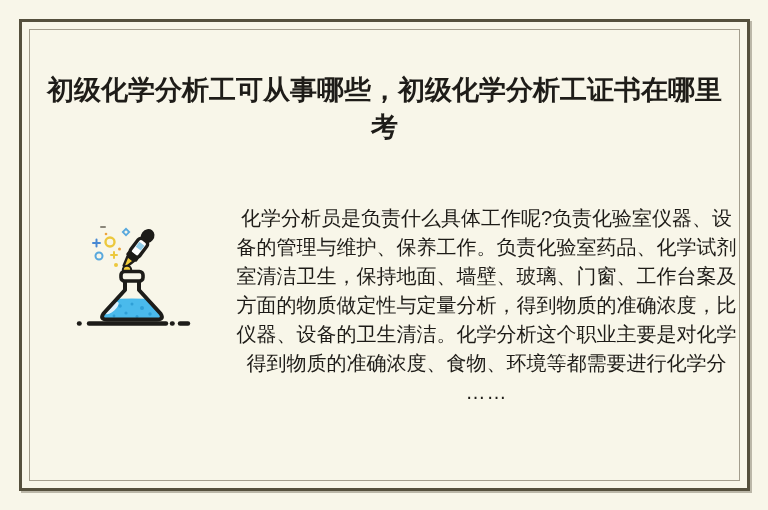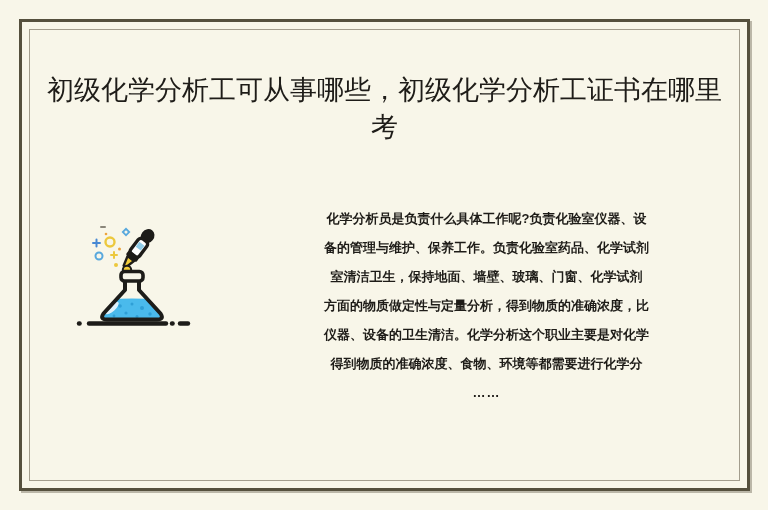--- a/index.html
+++ b/index.html
@@ -25,42 +25,42 @@
     left: 7px; top: 7px; right: 7px; bottom: 7px;
     border: 1px solid #a39d8d;
     box-sizing: border-box;
     overflow: hidden;
   }
   h1.page-title {
     margin: 42px 0 0 0;
     padding: 0;
     font-size: 27px;
     line-height: 37px;
-    font-weight: 400;
+    font-weight: 700;
     text-align: center;
     letter-spacing: 0;
     color: #1e1c18;
   }
   .main-row {
     display: flex;
     margin-top: 58px;
     align-items: flex-start;
   }
   .figure-col {
     width: 204px;
     flex: none;
     display: flex;
     justify-content: center;
     padding-top: 12px;
   }
   .article-col {
     flex: 1;
-    font-size: 13px;
+    font-size: 20px;
     line-height: 29px;
-    font-weight: 700;
+    font-weight: 400;
     text-align: center;
     color: #1e1c18;
   }
   .article-line { white-space: nowrap; }
   .ellipsis-line { letter-spacing: 1px; }
 </style>
 </head>
 <body>
 
 <div class="card-outer">
@@ -126,21 +126,21 @@
             <line x1="27" y1="107.5" x2="104" y2="107.5"></line>
             <line x1="110" y1="107.5" x2="110.6" y2="107.5"></line>
             <line x1="118" y1="107.5" x2="126" y2="107.5"></line>
           </g>
         </svg>
       </div>
 
       <div class="article-col">
         <div class="article-line">化学分析员是负责什么具体工作呢?负责化验室仪器、设</div>
         <div class="article-line">备的管理与维护、保养工作。负责化验室药品、化学试剂</div>
-        <div class="article-line">室清洁卫生，保持地面、墙壁、玻璃、门窗、化学试剂</div>
+        <div class="article-line">室清洁卫生，保持地面、墙壁、玻璃、门窗、工作台案及</div>
         <div class="article-line">方面的物质做定性与定量分析，得到物质的准确浓度，比</div>
         <div class="article-line">仪器、设备的卫生清洁。化学分析这个职业主要是对化学</div>
         <div class="article-line">得到物质的准确浓度、食物、环境等都需要进行化学分</div>
         <div class="article-line ellipsis-line">……</div>
       </div>
 
     </div>
   </div>
 </div>
 

